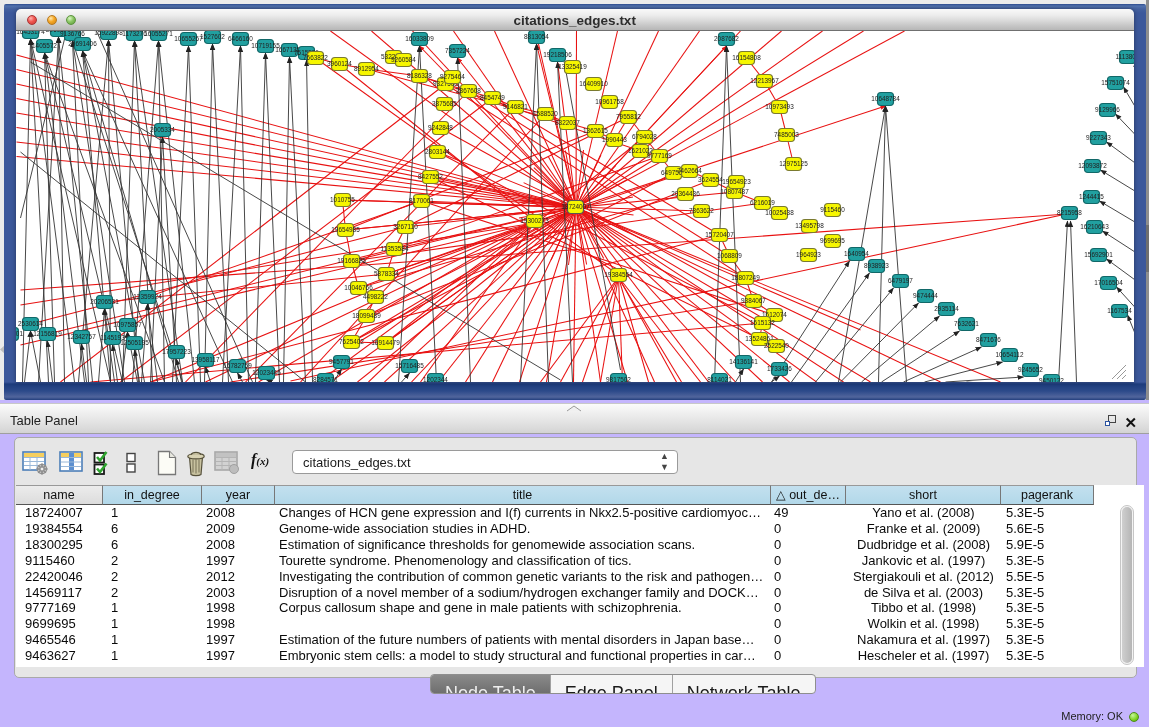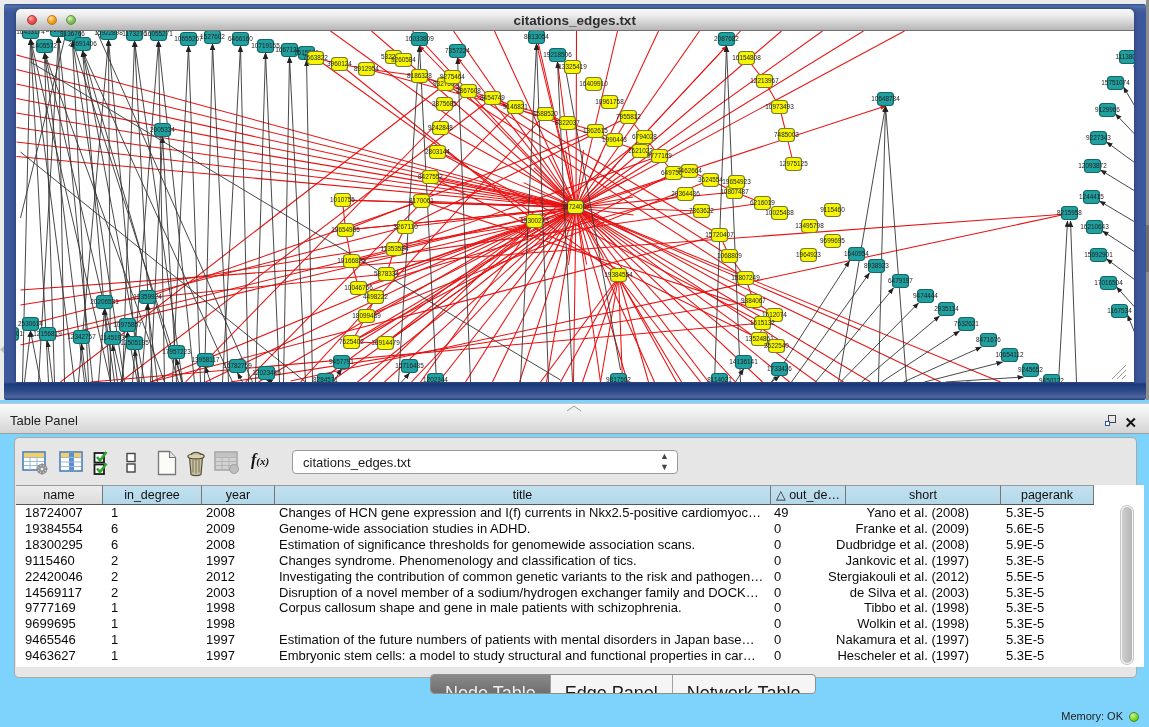--- a/index.html
+++ b/index.html
@@ -9,36 +9,36 @@
 #macwin {position:absolute;left:11.5px;top:5px;width:1118.5px;height:373px;border-radius:5px 5px 0 0;box-shadow:0 0 4px rgba(0,0,0,.4)}
 #titlebar {position:absolute;left:0;top:0;width:100%;height:22px;border-radius:5px 5px 0 0;
  background:linear-gradient(180deg,#f9f9f9 0,#ededed 6px,#d8d8d8 12px,#c1c1c1 18px,#b3b3b3 22px);
  border-bottom:1px solid #707070}
 #titlebar .title {position:absolute;left:0;right:0;top:4px;text-align:center;font-size:13.5px;font-weight:700;color:#2d2d2d}
 .tl {position:absolute;top:5.5px;width:10.5px;height:10.5px;border-radius:50%}
 #tl1 {left:11.2px;background:radial-gradient(circle at 35% 30%,#ffb3af 0,#f05650 45%,#c93a34 100%);border:1px solid #a33}
 #tl2 {left:31px;background:radial-gradient(circle at 35% 30%,#ffe9b0 0,#f5a623 45%,#cd8418 100%);border:1px solid #b7791f}
 #tl3 {left:50.3px;background:radial-gradient(circle at 35% 30%,#d9f8c4 0,#8cc665 45%,#5a9b38 100%);border:1px solid #5d9440}
 
-#tp {position:absolute;left:0;top:400px;width:1149px;height:327px;background:#7dd3fc}
+#tp {position:absolute;left:0;top:400px;width:1149px;height:327px;background:#c4b5fd}
 #tph {position:absolute;left:0;top:3px;width:100%;height:31px;background:linear-gradient(180deg,#fbfbfb,#dcdcdc 80%,#d3d3d3);border-top:1px solid #c8c8c8;border-bottom:1px solid #9f9f9f}
 #tph .ttl {position:absolute;left:10px;top:9px;font-size:13px;color:#222}
 #float-ic {position:absolute;right:33px;top:11px;width:11px;height:11px}
 #close-ic {position:absolute;left:auto;right:12px;top:10px;font-size:15px;font-weight:700;color:#111}
 #panel {position:absolute;left:14px;top:37px;width:1123px;height:241px;background:#e6e6e6;border:1px solid #a9a9a9;border-radius:5px}
 .tbico {position:absolute;top:12px}
 #dd {position:absolute;left:277px;top:12px;width:386px;height:24px;background:#fff;border:1px solid #9a9a9a;border-radius:4px;font-size:13px;color:#1a1a1a;line-height:23px;padding-left:10px}
 #dd .arr {position:absolute;right:8px;top:0;font-size:9px;color:#444;line-height:11px}
 
 #tbl {position:absolute;left:1px;top:47px;width:1128px;height:182px;background:#fff;overflow:hidden}
 #thead {position:absolute;left:0;top:0;width:100%;height:19px}
 #thead div {position:absolute;top:0;height:20px;background:linear-gradient(180deg,#c3e0ef,#b2d8e9);border-right:1px solid #777;border-bottom:1px solid #555;border-top:1px solid #999;font-size:12.5px;color:#111;text-align:center;line-height:19px}
 .tr {position:absolute;left:0;width:100%;height:15.9px;font-size:13px;color:#0a0a0a;white-space:nowrap}
 .tr div {position:absolute;top:0;line-height:16px}
-.c0 {left:9px} .c1 {left:95px} .c2 {left:190px} .c3 {left:263px} .c4 {left:758px} .c5 {left:798px;width:155px;text-align:right} .c6 {left:990px}
+.c0 {left:9px} .c1 {left:95px} .c2 {left:190px} .c3 {left:263px} .c4 {left:758px} .c5 {left:830px;width:155px;text-align:center} .c6 {left:990px}
 #vsb {position:absolute;left:1105px;top:67px;width:14px;height:160px;background:#f4f4f4;border:1px solid #c6c6c6;border-radius:7px}
 #vsb .thumb {position:absolute;left:1px;top:1px;width:10px;height:156px;background:linear-gradient(90deg,#cfcfcf,#b5b5b5);border-radius:5px}
 
 #tabs {position:absolute;left:430px;top:274px;height:20px;display:flex;border:1px solid #8e8e8e;border-radius:4px;background:#f5f5f5;overflow:hidden}
 #tabs div {font-size:18px;line-height:19px;padding:9px 14px;color:#1a1a1a;border-right:1px solid #a0a0a0}
 #tabs div.sel {background:linear-gradient(180deg,#8a8a8a,#6f6f6f);color:#efefef}
 #tabs div:last-child {border-right:none}
 #mem {position:absolute;right:26px;bottom:5px;font-size:11px;color:#222}
 #memdot {position:absolute;right:10px;bottom:5px;width:10px;height:10px;border-radius:50%;background:radial-gradient(circle at 35% 30%,#c6f59d,#7ed321 60%,#4a9e0f);border:1px solid #4d8d1b}
 </style></head><body>
@@ -698,21 +698,21 @@
               <div class="c2">2008</div>
               <div class="c3">Estimation of significance thresholds for genomewide association scans.</div>
               <div class="c4">0</div>
               <div class="c5">Dudbridge et al. (2008)</div>
               <div class="c6">5.9E-5</div>
             </div>
 <div class="tr" style="top:47.7px">
               <div class="c0">9115460</div>
               <div class="c1">2</div>
               <div class="c2">1997</div>
-              <div class="c3">Changes syndrome. Phenomenology and classification of tics.</div>
+              <div class="c3">Tourette syndrome. Phenomenology and classification of tics.</div>
               <div class="c4">0</div>
               <div class="c5">Jankovic et al. (1997)</div>
               <div class="c6">5.3E-5</div>
             </div>
 <div class="tr" style="top:63.6px">
               <div class="c0">22420046</div>
               <div class="c1">2</div>
               <div class="c2">2012</div>
               <div class="c3">Investigating the contribution of common genetic variants to the risk and pathogen…</div>
               <div class="c4">0</div>

